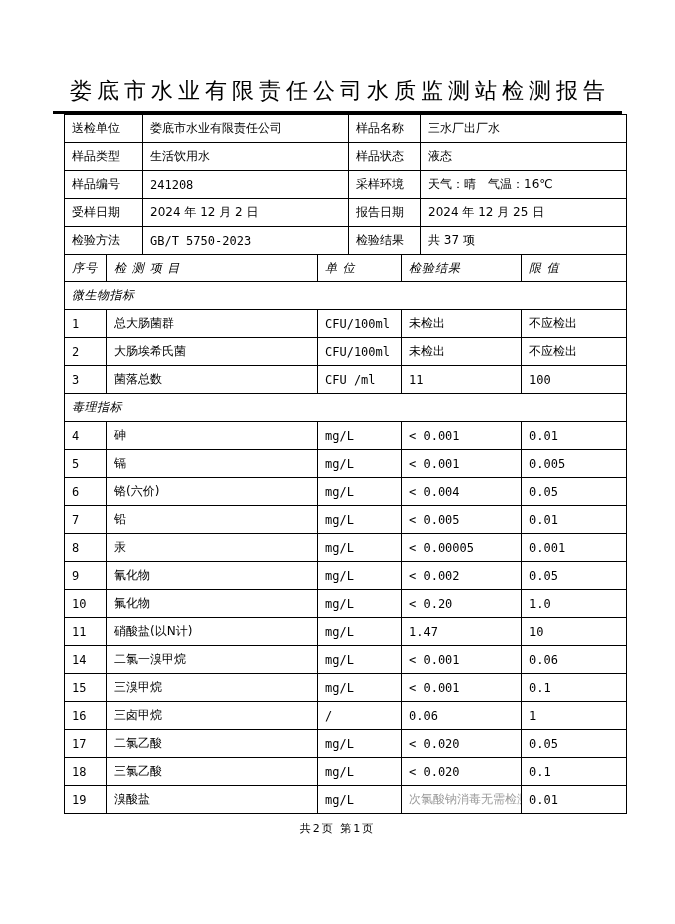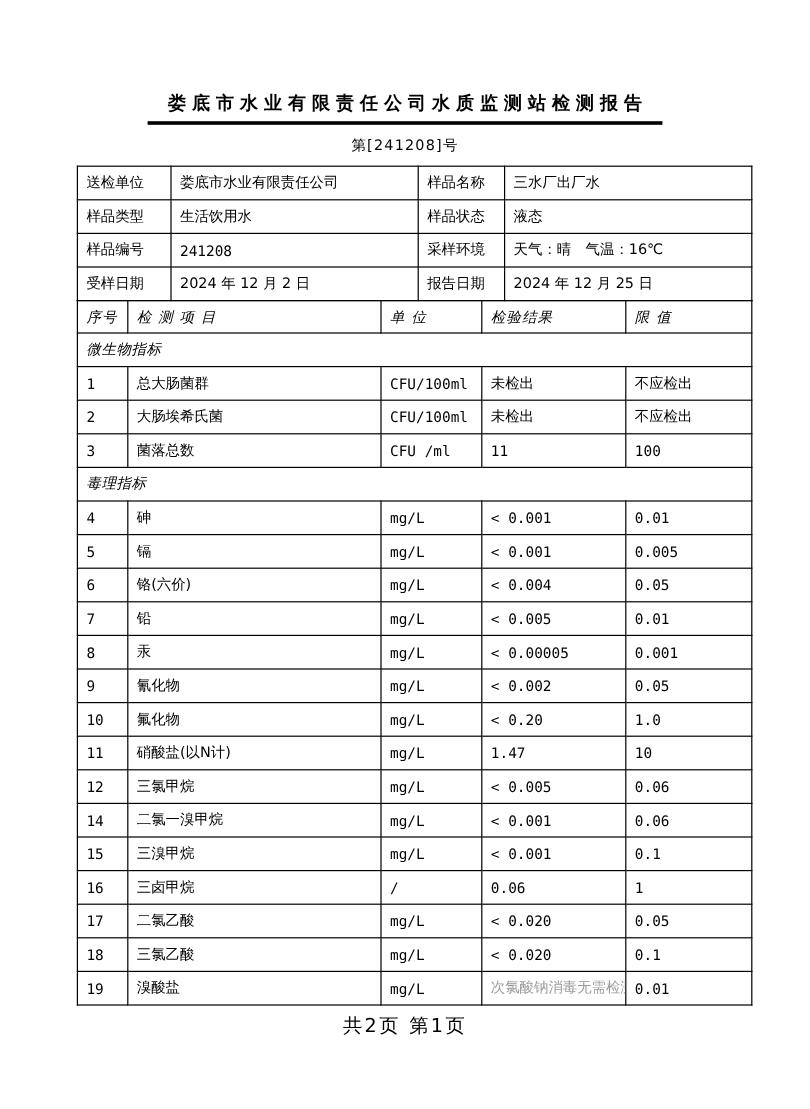--- a/index.html
+++ b/index.html
@@ -9,22 +9,22 @@
     background: #ffffff;
     color: #000000;
     font-family: "DejaVu Sans", "Liberation Sans", sans-serif;
     overflow: hidden;
   }
   .page { position: relative; width: 675px; height: 924px; background: #fff; }
 
   .title-wrap { padding-top: 76px; text-align: center; }
   .title {
     display: inline-block;
-    font-size: 15px;
-    font-weight: bold;
+    font-size: 22px;
+    font-weight: normal;
     letter-spacing: 5px;
     border-bottom: 3px solid #000;
     padding: 0 12px 5px 17px;
     white-space: nowrap;
   }
   .report-no {
     text-align: center;
     font-size: 12px;
     margin-top: 9px;
     margin-bottom: 8px;
@@ -57,34 +57,33 @@
     font-size: 11.5px;
   }
   .muted {
     color: #9b9b9b;
     font-size: 10.5px;
   }
   .num-cell { padding: 0 6px; }
 
   .footer {
     text-align: center;
-    font-size: 16px;
+    font-size: 11px;
     margin-top: 7px;
     letter-spacing: 2px;
   }
 </style>
 </head>
 <body>
 
 <div class="page">
 
   <div class="title-wrap">
     <span class="title">娄底市水业有限责任公司水质监测站检测报告</span>
   </div>
-  <div class="report-no">第[241208]号</div>
 
   <table class="tbl info">
     <colgroup>
       <col style="width:78px">
         <col style="width:206px">
         <col style="width:72px">
         <col style="width:206px">
     </colgroup>
     <tbody>
       <tr>
@@ -103,20 +102,26 @@
         <td>样品编号</td>
         <td class="mono">241208</td>
         <td>采样环境</td>
         <td>天气：晴　气温：16℃</td>
       </tr>
       <tr>
         <td>受样日期</td>
         <td>2024 年 12 月 2 日</td>
         <td>报告日期</td>
         <td>2024 年 12 月 25 日</td>
+      </tr>
+      <tr>
+        <td>检验方法</td>
+        <td class="mono">GB/T 5750-2023</td>
+        <td>检验结果</td>
+        <td>共  37  项</td>
       </tr>
     </tbody>
   </table>
 
   <table class="tbl results">
     <colgroup>
       <col style="width:42px">
         <col style="width:211px">
         <col style="width:84px">
         <col style="width:120px">
@@ -209,27 +214,20 @@
           <td class="mono">1.0</td>
         </tr>
         <tr>
           <td class="mono num-cell">11</td>
           <td>硝酸盐(以N计)</td>
           <td class="mono">mg/L</td>
           <td class="mono">1.47</td>
           <td class="mono">10</td>
         </tr>
         <tr>
-          <td class="mono num-cell">12</td>
-          <td>三氯甲烷</td>
-          <td class="mono">mg/L</td>
-          <td class="mono">&lt; 0.005</td>
-          <td class="mono">0.06</td>
-        </tr>
-        <tr>
           <td class="mono num-cell">14</td>
           <td>二氯一溴甲烷</td>
           <td class="mono">mg/L</td>
           <td class="mono">&lt; 0.001</td>
           <td class="mono">0.06</td>
         </tr>
         <tr>
           <td class="mono num-cell">15</td>
           <td>三溴甲烷</td>
           <td class="mono">mg/L</td>

